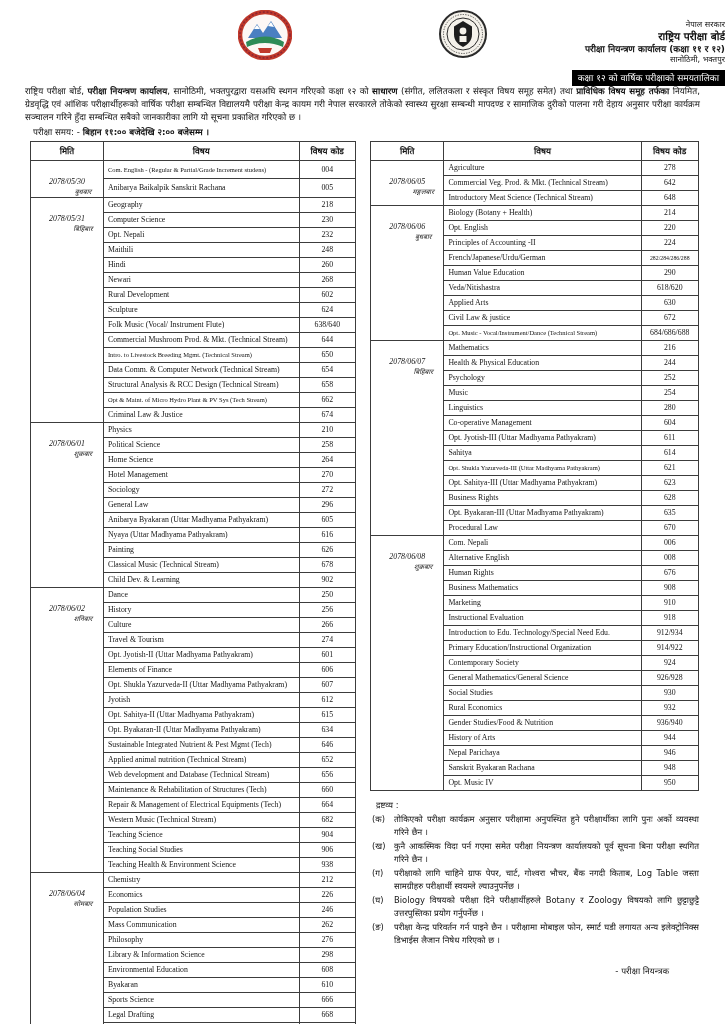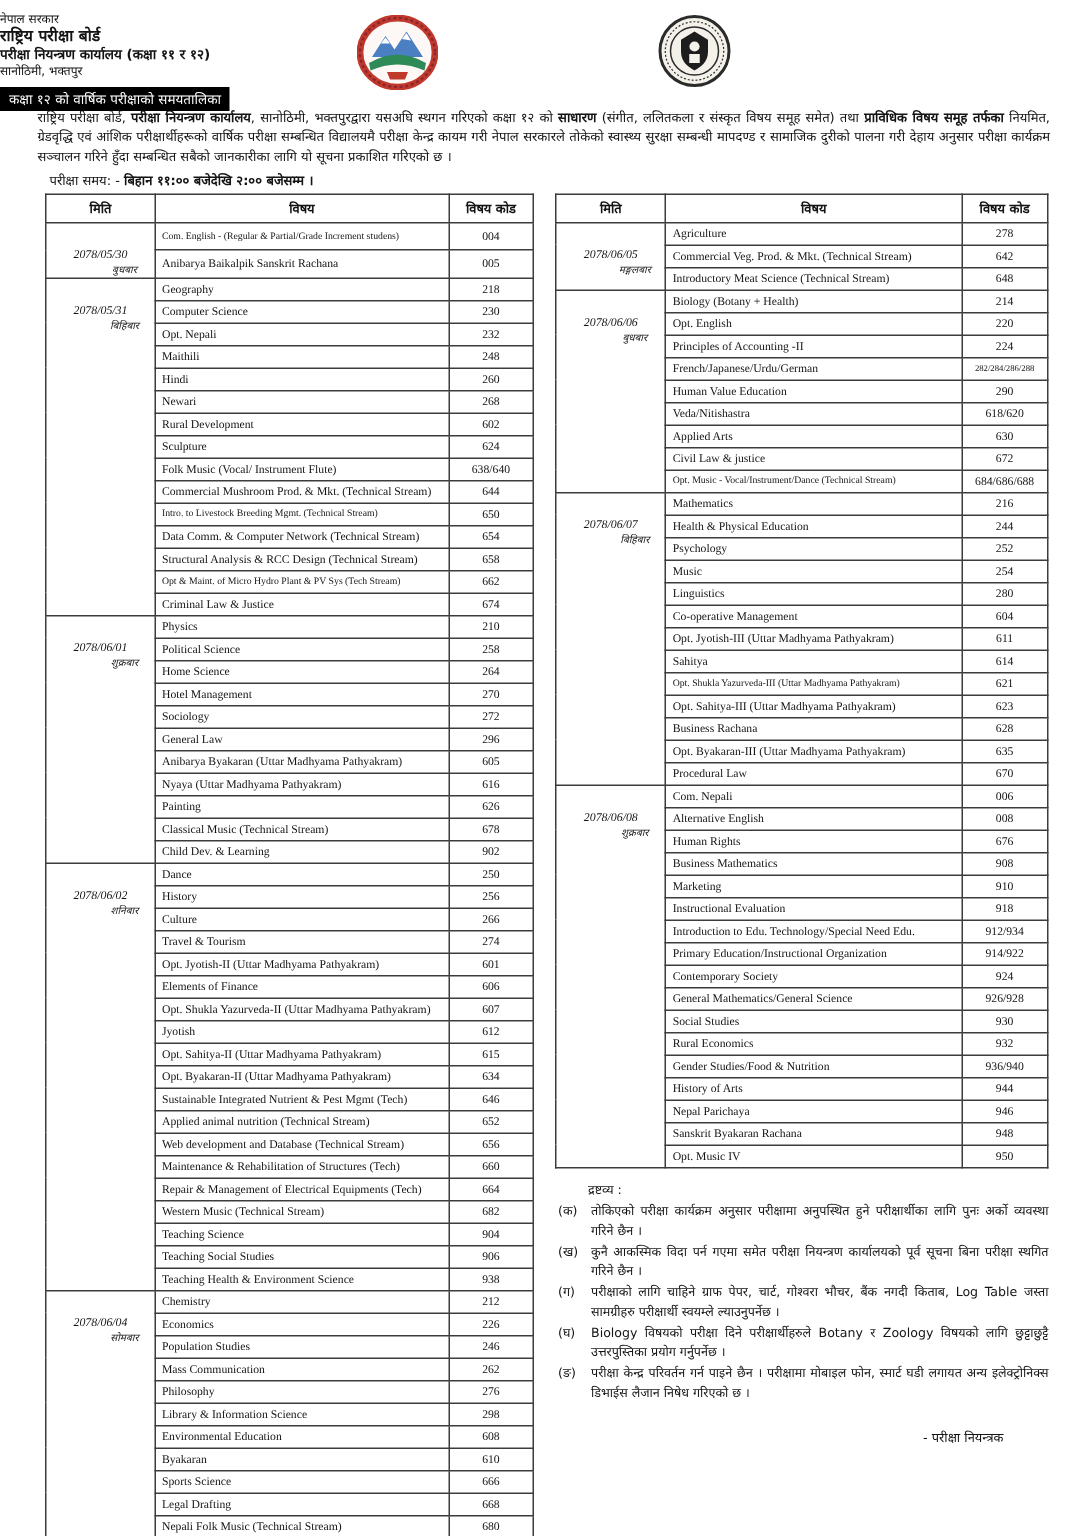--- a/index.html
+++ b/index.html
@@ -1,21 +1,21 @@
 <!DOCTYPE html>
 <html><head>
 <meta charset="utf-8">
 <style>
   html,body{margin:0;padding:0;}
   body{width:725px;height:1024px;background:#ffffff;}
   .page{position:relative;width:725px;height:1024px;background:#fff;color:#141414;
         font-family:"DejaVu Sans",sans-serif;overflow:hidden;}
 
   
-  .header{position:relative;text-align:left;padding-top:8px;height:60px;}
+  .header{position:relative;text-align:right;padding-top:20px;height:60px;}
   .h-gov{font-size:8px;line-height:1.25;}
   .h-board{font-size:10.5px;font-weight:bold;line-height:1.3;}
   .h-office{font-size:9px;font-weight:bold;line-height:1.3;}
   .h-addr{font-size:8px;line-height:1.3;}
   .banner{display:inline-block;background:#000;color:#fff;font-weight:normal;
           font-size:9px;padding:1px 6px 2px;margin-top:1px;}
   .emblem-left{position:absolute;left:238px;top:10px;}
   .emblem-right{position:absolute;left:438px;top:7px;}
 
   
@@ -34,21 +34,21 @@
   td.subj.sm{font-size:6.5px;}
   td.code{font-family:"Liberation Serif",serif;font-size:7.8px;text-align:center;padding:0 1px;}
   td.code.sm{font-size:5.8px;}
   td.datec{font-family:"Liberation Serif",serif;font-size:7.9px;text-align:center;
            vertical-align:top;padding-top:16px;font-style:italic;}
   .wd{font-family:"DejaVu Sans",sans-serif;font-size:6.8px;margin-top:1px;color:#222;margin-left:32px;}
 
   
   .right-col{display:flex;flex-direction:column;width:332px;}
   .notes{font-size:8.4px;line-height:1.55;margin-top:8px;padding-left:2px;}
-  .notes-title{margin-left:20px;margin-bottom:1px;}
+  .notes-title{margin-left:4px;margin-bottom:1px;}
   .note-item{display:flex;margin-bottom:1px;}
   .note-label{width:22px;flex-shrink:0;}
   .note-text{flex:1;text-align:justify;}
   .signature{text-align:right;margin-top:18px;padding-right:30px;font-size:8.6px;}
 </style>
 </head>
 <body>
 
 <div class="page">
 
@@ -469,21 +469,21 @@
             </tr>
             <tr>
               <td class="subj sm">Opt. Shukla Yazurveda-III (Uttar Madhyama Pathyakram)</td>
               <td class="code">621</td>
             </tr>
             <tr>
               <td class="subj">Opt. Sahitya-III (Uttar Madhyama Pathyakram)</td>
               <td class="code">623</td>
             </tr>
             <tr>
-              <td class="subj">Business Rachana</td>
+              <td class="subj">Business Rights</td>
               <td class="code">628</td>
             </tr>
             <tr>
               <td class="subj">Opt. Byakaran-III (Uttar Madhyama Pathyakram)</td>
               <td class="code">635</td>
             </tr>
             <tr>
               <td class="subj">Procedural Law</td>
               <td class="code">670</td>
             </tr>

